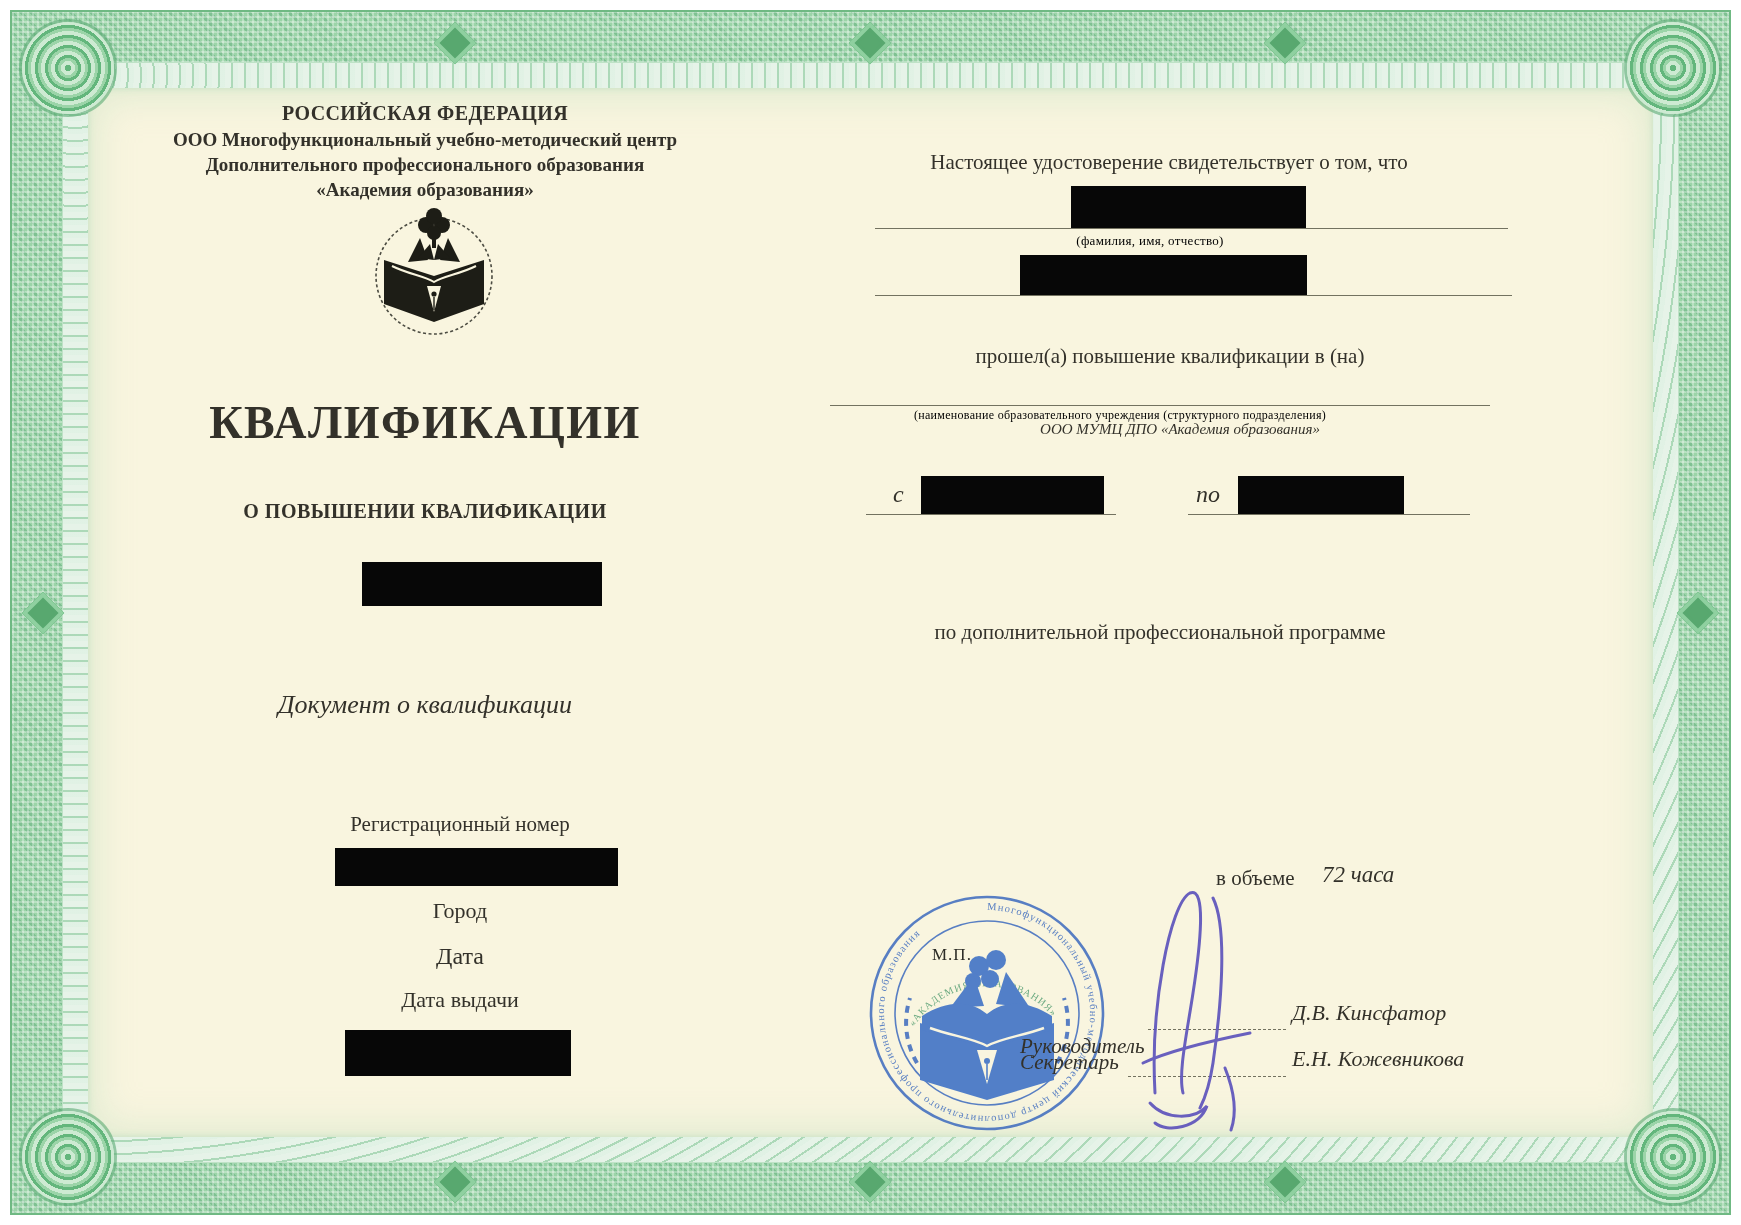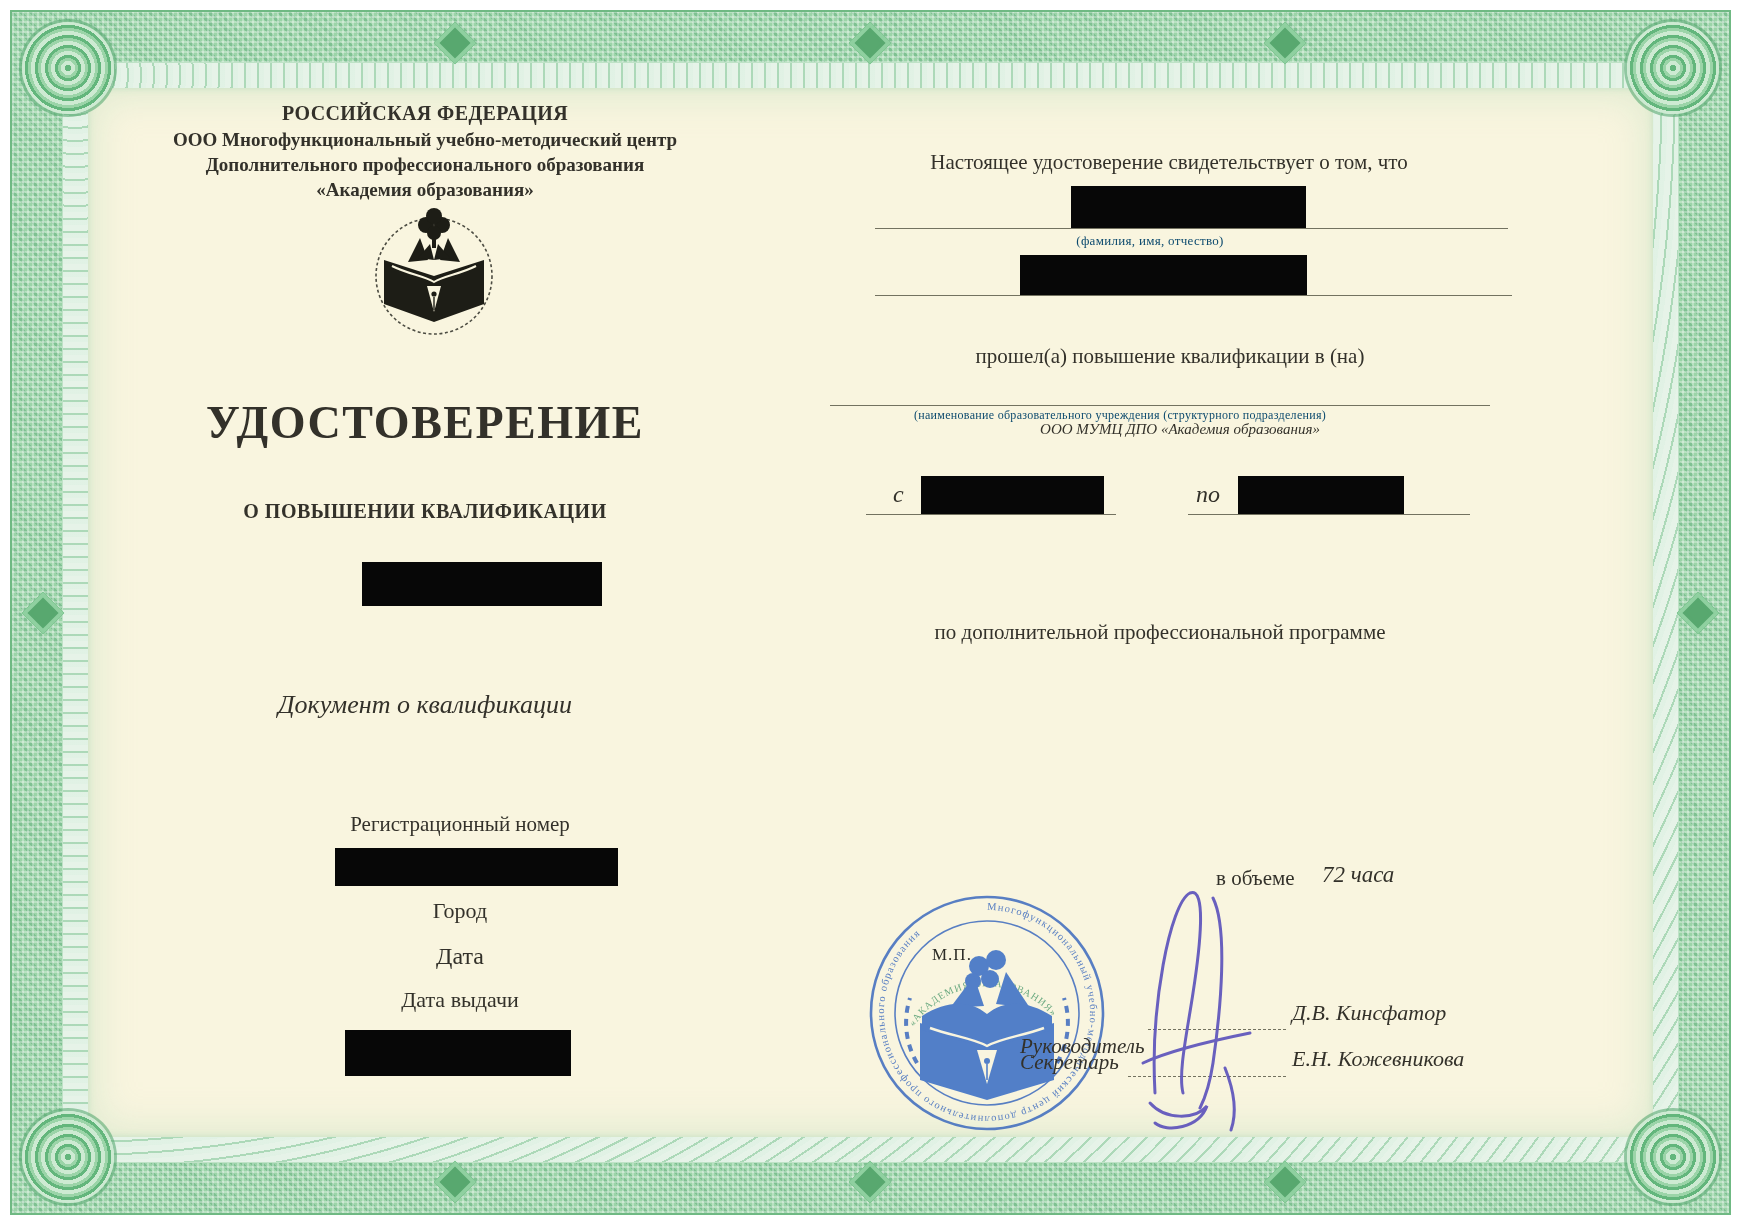--- a/index.html
+++ b/index.html
@@ -22,21 +22,21 @@
   .rosette{position:absolute;width:92px;height:92px;border-radius:50%;
     background:repeating-radial-gradient(circle, #63b67c 0 3px, #cdead2 3px 7px, #9bd4a8 7px 10px);
     box-shadow:0 0 0 3px rgba(90,170,115,.6);}
   .diamond{position:absolute;width:30px;height:30px;transform:rotate(45deg);
     background:#58a86f;box-shadow:inset 0 0 0 4px #8fd0a0, inset 0 0 0 7px #58a86f;}
   
   .t{position:absolute;color:#33312a;white-space:nowrap;}
   .b{font-weight:bold;}
   .i{font-style:italic;}
   .c{text-align:center;}
-  .cap{font-size:13px;color:#0c4a6e;letter-spacing:.3px;}
+  .cap{font-size:13px;color:#000000;letter-spacing:.3px;}
   .rl{position:absolute;background:#070707;}   
   .line{position:absolute;height:0;border-top:1.6px solid rgba(92,90,74,.85);}
   .uwrap{white-space:normal;text-decoration:underline;text-underline-offset:5px;}
   svg{position:absolute;overflow:visible;}
 </style>
 </head>
 <body>
 
 <div class="page">
 
@@ -75,21 +75,21 @@
       <path d="M50,56 L62,42 L66,58 Z"></path>
         <path d="M82,56 L70,42 L66,58 Z"></path>
       <path d="M16,58 L66,74 L116,58 L116,102 L66,120 L16,102 Z"></path>
     </g>
     <path d="M24,64 C40,72 56,74 66,80 C76,74 92,72 108,64" fill="none" stroke="#f9f5df" stroke-width="2"></path>
     <polygon points="59,84 73,84 66,110" fill="#f9f5df"></polygon>
     <circle cx="66" cy="92" r="2.6" fill="#1d1d16"></circle>
     <line x1="66" y1="95" x2="66" y2="108" stroke="#1d1d16" stroke-width="1.4"></line>
   </svg>
 
-  <div class="t b c" style="left:180px;top:396px;width:490px;font-size:46px;letter-spacing:1.5px;">УДОСТОВЕРЕНИЕ</div>
+  <div class="t b c" style="left:180px;top:396px;width:490px;font-size:46px;letter-spacing:1.5px;">КВАЛИФИКАЦИИ</div>
   <div class="t b c" style="left:180px;top:500px;width:490px;font-size:20px;letter-spacing:.5px;">О ПОВЫШЕНИИ КВАЛИФИКАЦИИ</div>
 
   <div class="rl" style="left:362px;top:562px;width:240px;height:44px;"></div>
 
   <div class="t i c" style="left:180px;top:690px;width:490px;font-size:26px;">Документ  о  квалификации</div>
 
   <div class="t c" style="left:200px;top:812px;width:520px;font-size:21px;">Регистрационный номер</div>
   <div class="rl" style="left:335px;top:848px;width:283px;height:38px;"></div>
 
   <div class="t c" style="left:200px;top:898px;width:520px;font-size:22px;">Город</div>

